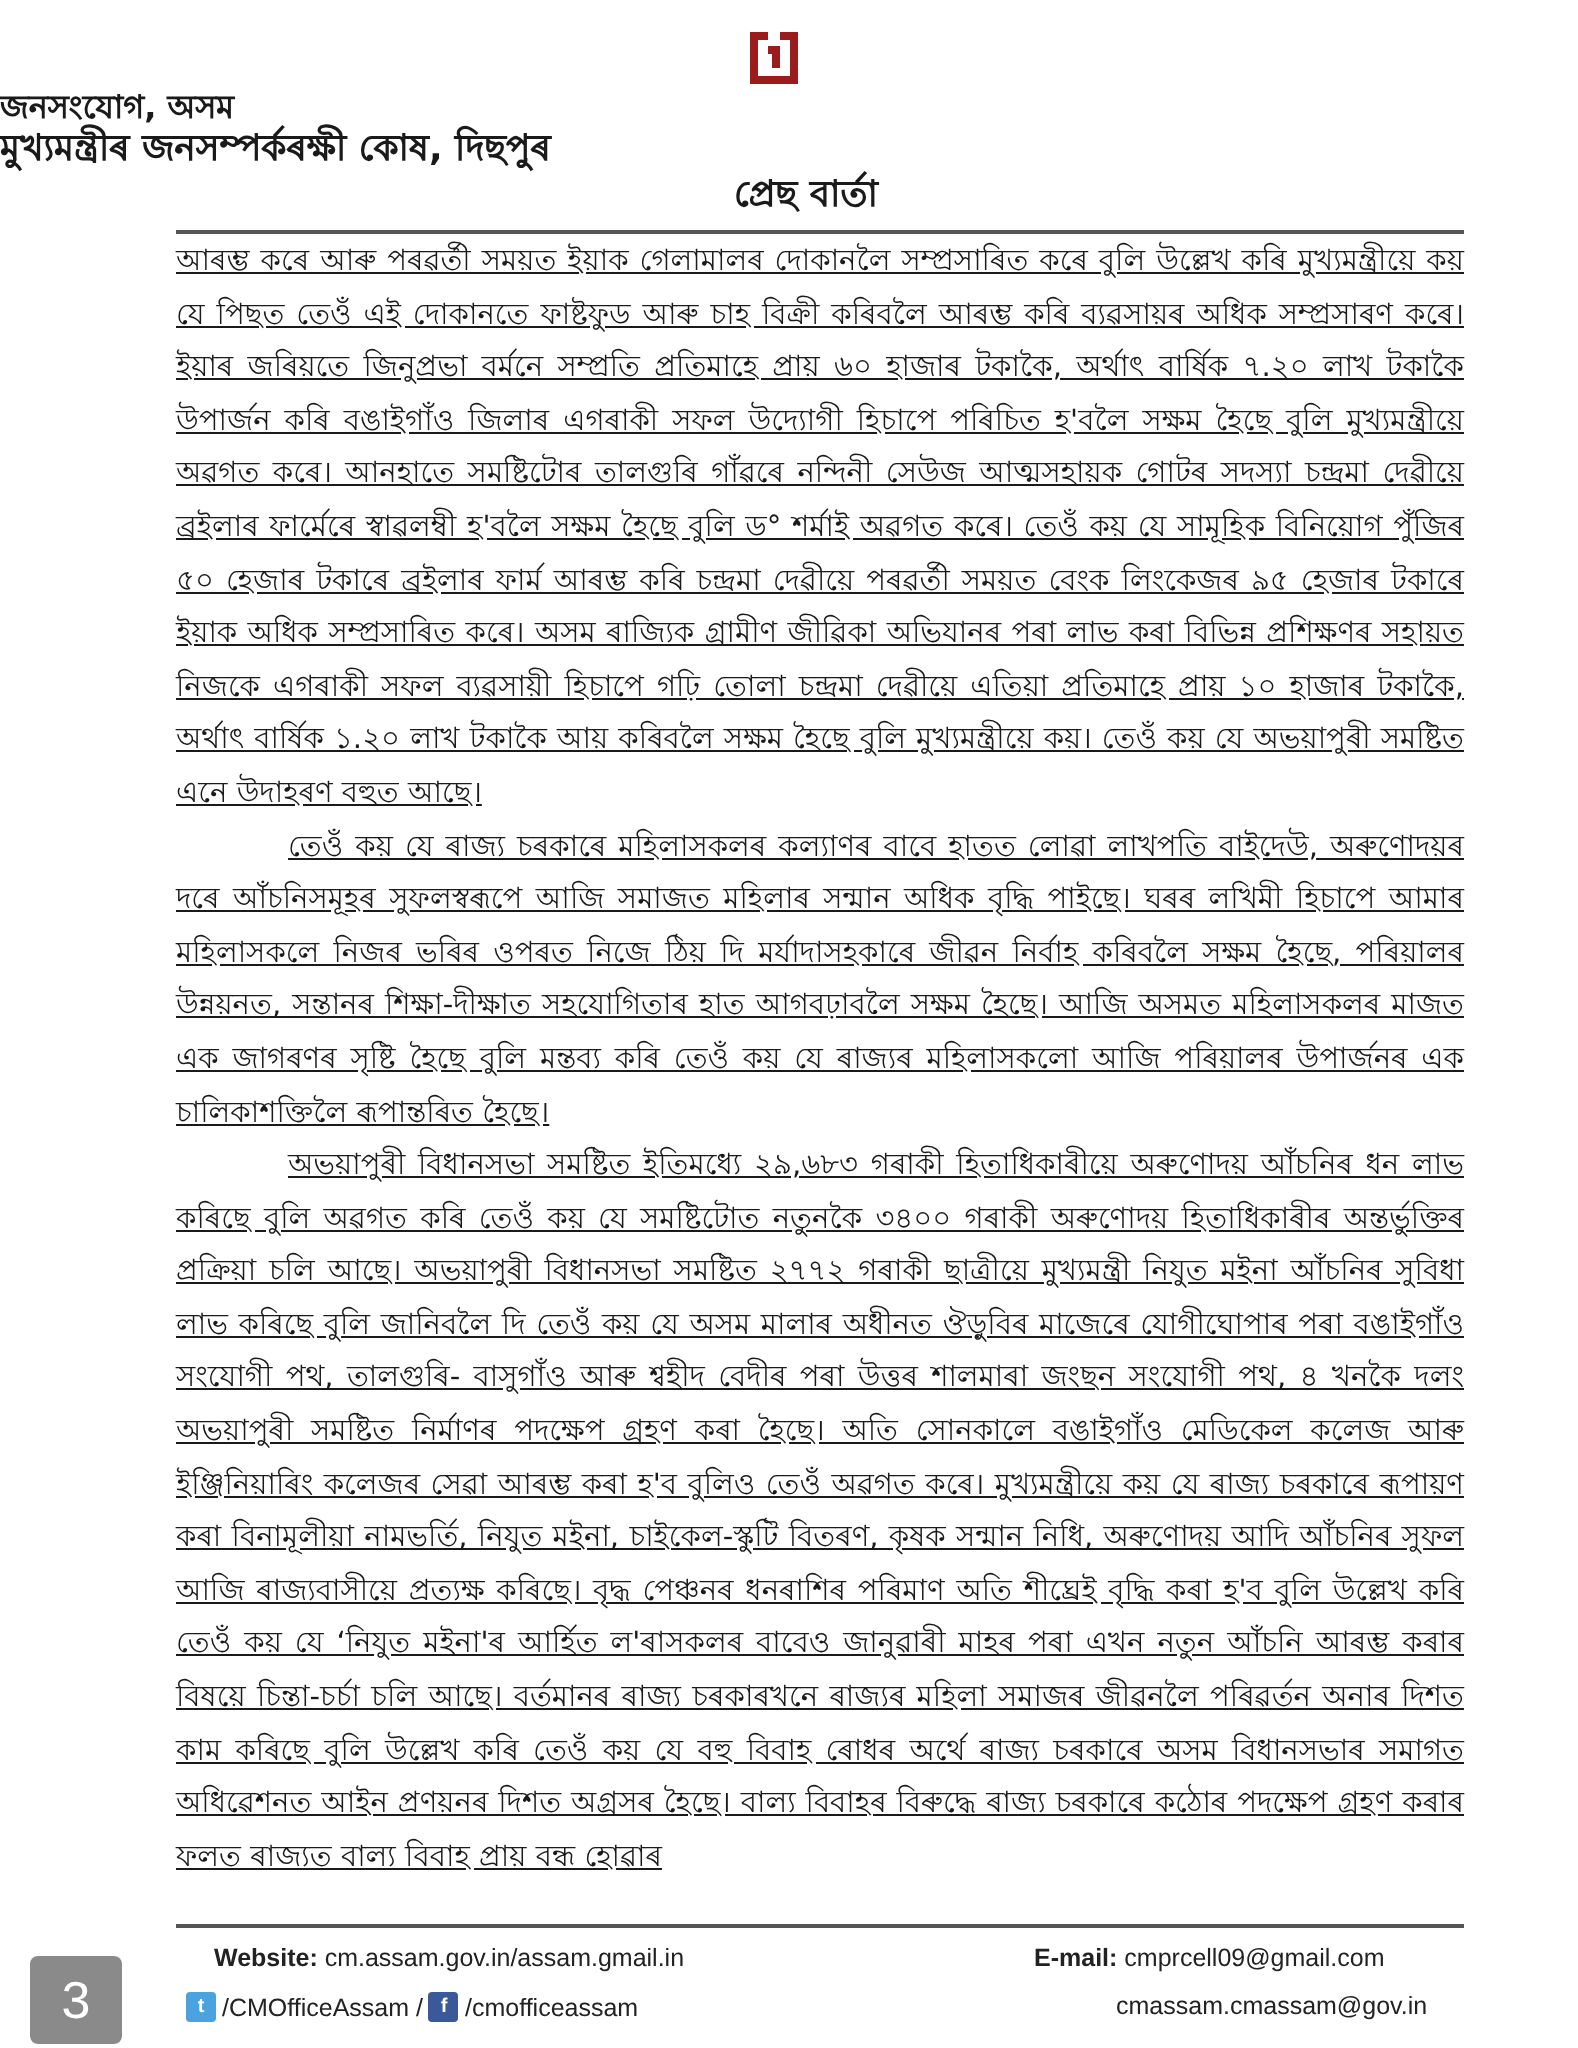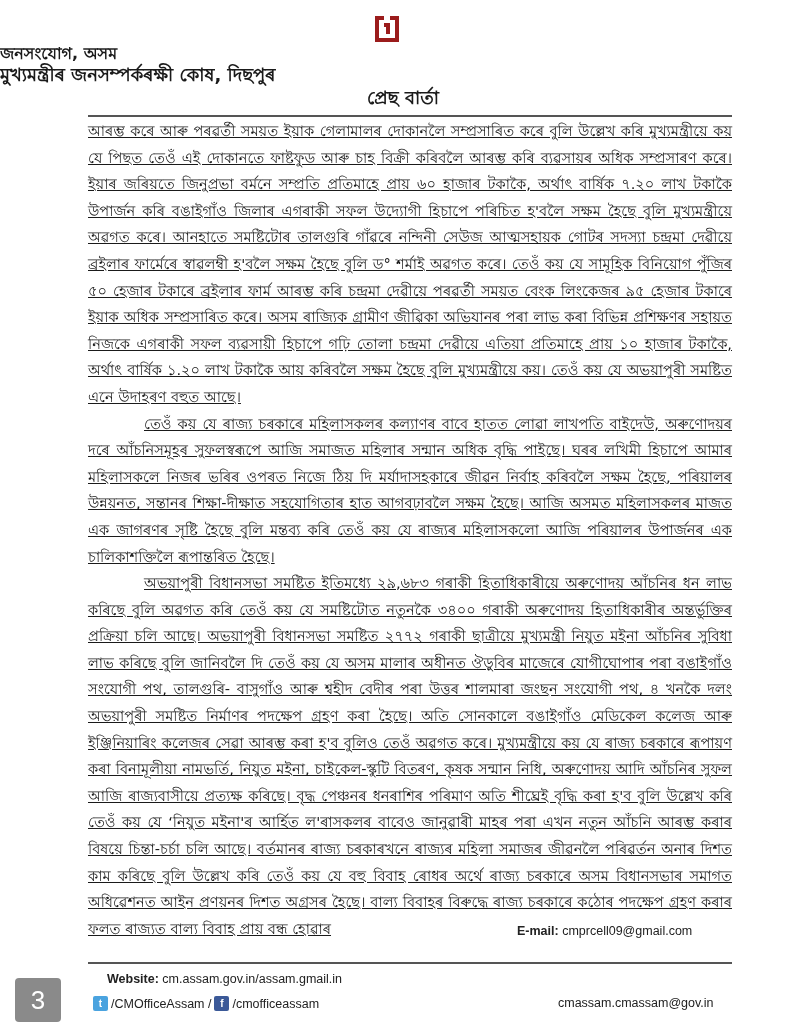--- a/index.html
+++ b/index.html
@@ -21,21 +21,21 @@
   .body-text p { margin: 0; text-decoration: underline; }
   .body-text p.indent { text-indent: 56px; }
   .page-num { position: absolute; left: 15px; top: 978px; width: 46px; height: 44px;
               background: #8a8a8a; border-radius: 4px; color: #fff; font-size: 26px;
               display: flex; align-items: center; justify-content: center;
               font-family: "Liberation Sans", sans-serif; }
   .footer { position: absolute; font-family: "Liberation Sans", sans-serif; font-size: 12.5px; color: #222; }
   .footer b { font-weight: bold; margin-left: 14px; }
   .f-web { left: 93px; top: 972px; }
   .f-social { left: 93px; top: 996px; display: flex; align-items: center; gap: 3px; }
-  .f-email { left: 503px; top: 924px; text-align: right; }
+  .f-email { left: 503px; top: 972px; text-align: right; }
   .f-email2 { left: 558px; top: 996px; }
   .ico { width: 15px; height: 15px; display: inline-flex; align-items: center; justify-content: center;
          font-size: 10px; font-weight: bold; color: #fff; border-radius: 2px; }
   .ico.tw { background: #4aa3df; }
   .ico.fb { background: #3b5998; }
 </style>
 </head>
 <body>
 
 <div class="header">

